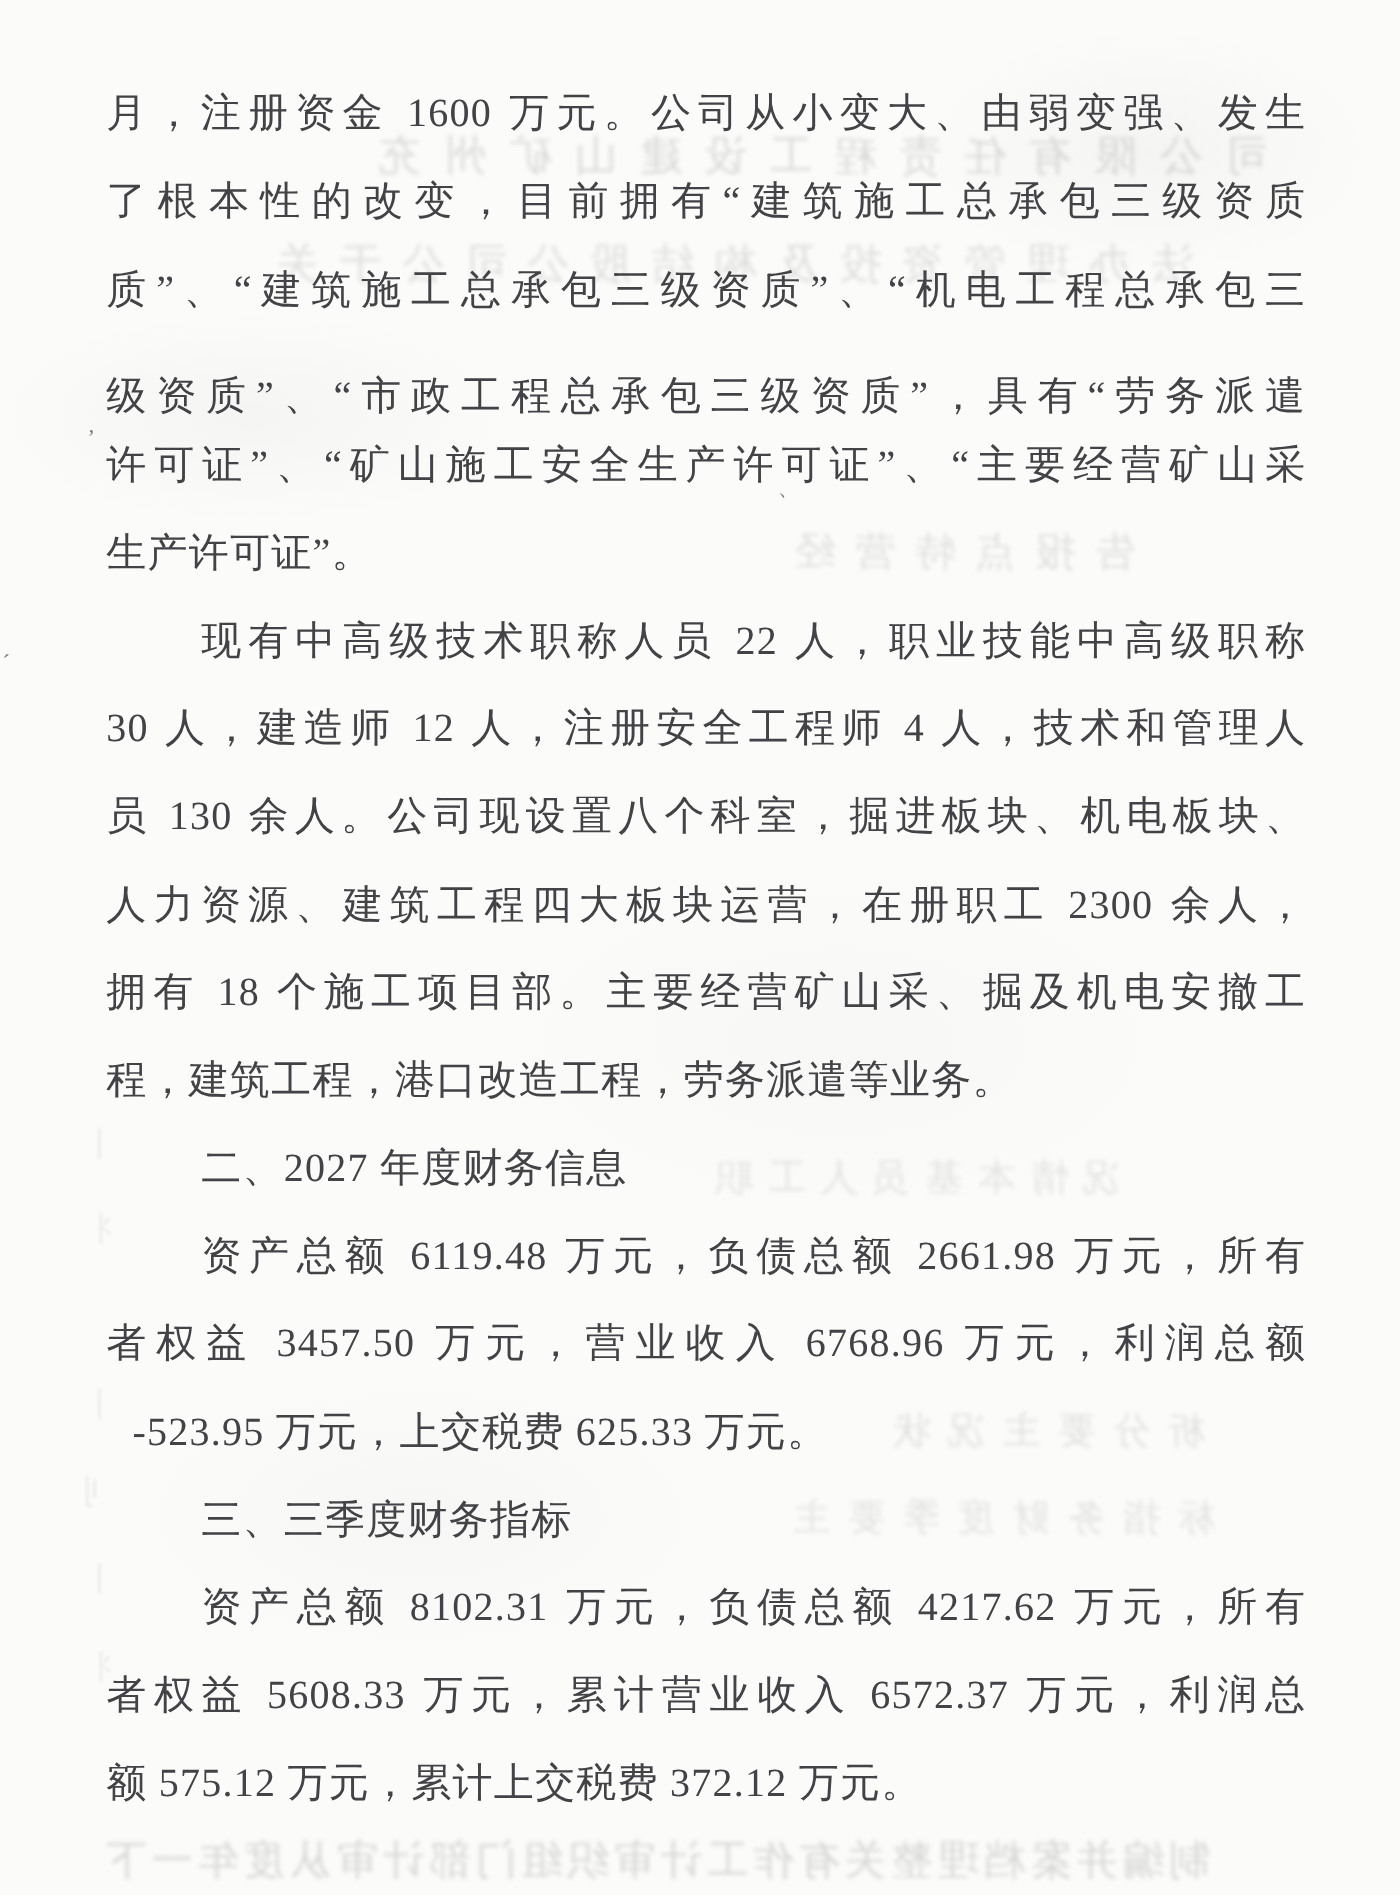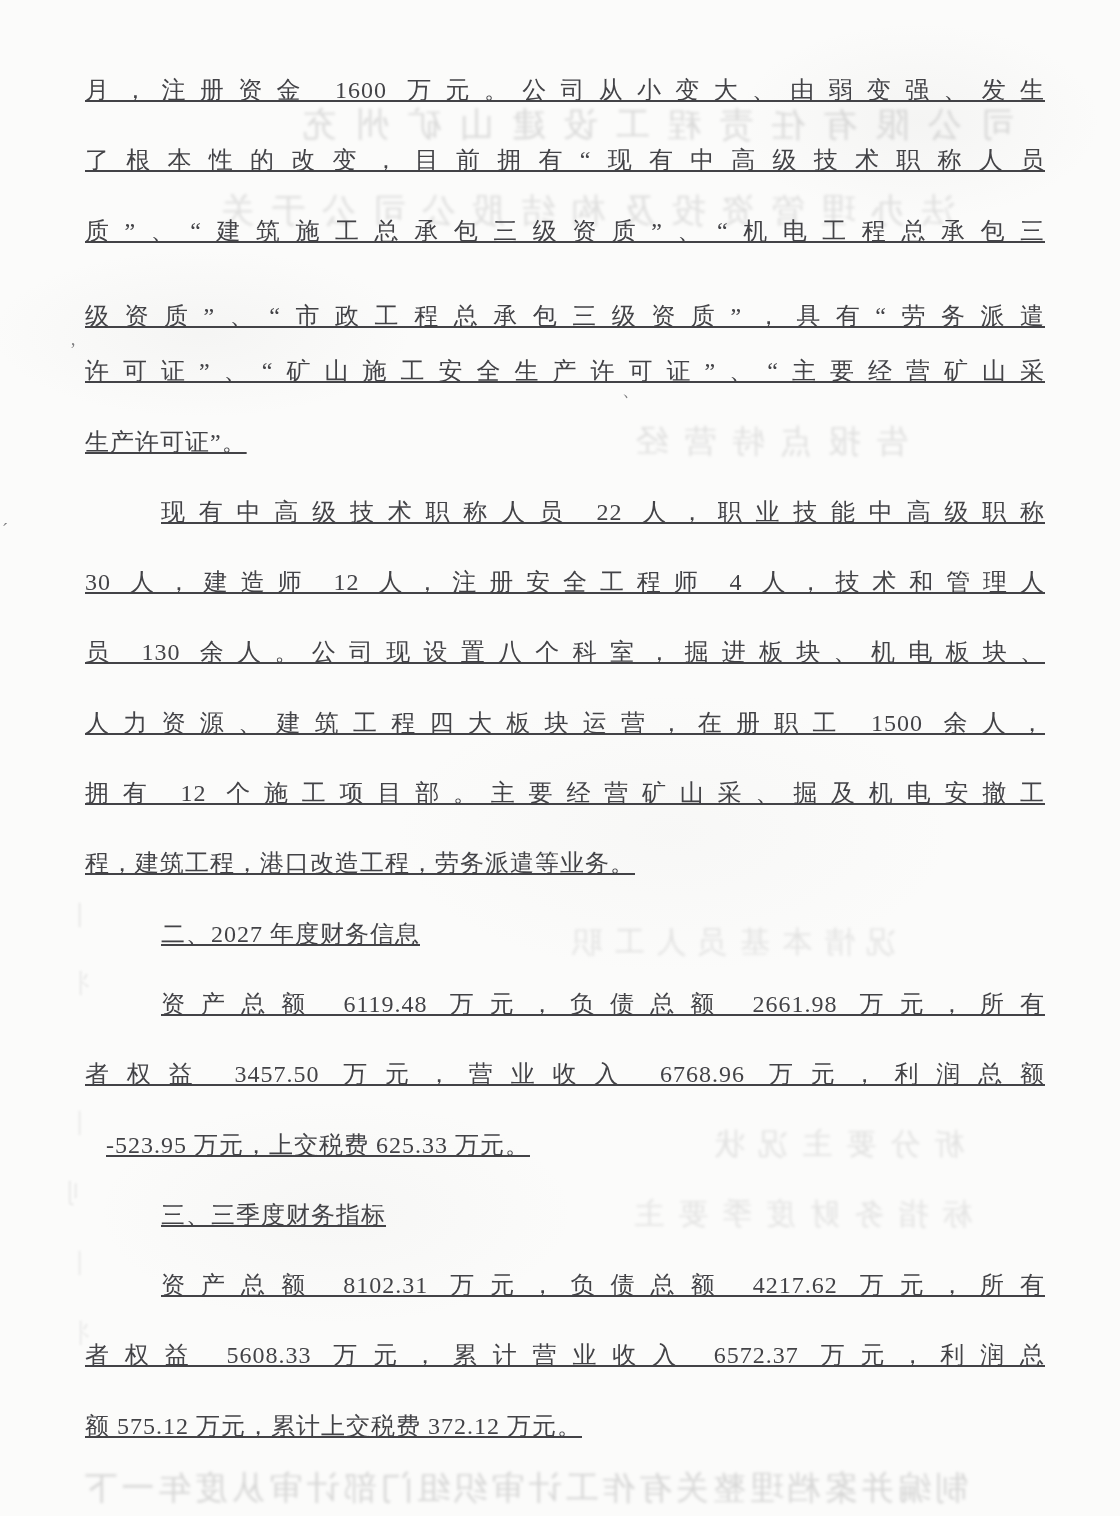--- a/index.html
+++ b/index.html
@@ -20,30 +20,29 @@
       radial-gradient(ellipse 340px 160px at 30% 80%, rgba(195,195,193,0.08), rgba(0,0,0,0) 70%),
       #fbfbfa;
     font-family: "Liberation Serif", "DejaVu Serif", serif;
   }
   
   .line {
     position: absolute;
     left: 85px;
     width: 960px;
     height: 52px;
-    font-size: 24px;
+    font-size: 32px;
     line-height: 48px;
     color: #434347;
     letter-spacing: 1px;
     text-align: justify;
     text-align-last: justify;
     text-justify: inter-character;
     white-space: normal;
     overflow: visible;
-    text-decoration: underline;
   }
   .line.end {
     text-align-last: left;
   }
   .line.indent {
     text-indent: 76px;
   }
   .line.hang {
     left: 62px;
     width: 983px;
@@ -82,30 +81,30 @@
       <div class="ghost" style="left: 66px; top: 1106px; font-size: 26px; opacity: 0.14; filter: blur(1.2px);">丨</div>
       <div class="ghost" style="left: 64px; top: 1176px; font-size: 26px; opacity: 0.16; filter: blur(1.2px);">刂</div>
       <div class="ghost" style="left: 66px; top: 1246px; font-size: 26px; opacity: 0.14; filter: blur(1.2px);">丨</div>
       <div class="ghost" style="left: 64px; top: 1316px; font-size: 26px; opacity: 0.15; filter: blur(1.2px);">丬</div>
       <div class="speck" style="left: 70px; top: 340px;">’</div>
       <div class="speck" style="left: 622px; top: 378px;">、</div>
       <div class="speck" style="left: 2px; top: 520px;">ˊ</div>
     </div>
   <div id="text-layer">
       <div class="line" style="top: 66px;">月，注册资金 1600 万元。公司从小变大、由弱变强、发生</div>
-      <div class="line" style="top: 136.3px;">了根本性的改变，目前拥有“现有中高级技术职称人员</div>
+      <div class="line" style="top: 136.3px;">了根本性的改变，目前拥有“建筑施工总承包三级资质</div>
       <div class="line" style="top: 206.6px;">质”、“建筑施工总承包三级资质”、“机电工程总承包三</div>
       <div class="line" style="top: 292px;">级资质”、“市政工程总承包三级资质”，具有“劳务派遣</div>
       <div class="line" style="top: 347.2px;">许可证”、“矿山施工安全生产许可证”、“主要经营矿山采</div>
       <div class="line end" style="top: 417.5px;">生产许可证”。</div>
       <div class="line indent" style="top: 487.8px;">现有中高级技术职称人员 22 人，职业技能中高级职称</div>
       <div class="line" style="top: 558.1px;">30 人，建造师 12 人，注册安全工程师 4 人，技术和管理人</div>
       <div class="line" style="top: 628.4px;">员 130 余人。公司现设置八个科室，掘进板块、机电板块、</div>
-      <div class="line" style="top: 698.7px;">人力资源、建筑工程四大板块运营，在册职工 1500 余人，</div>
-      <div class="line" style="top: 769px;">拥有 12 个施工项目部。主要经营矿山采、掘及机电安撤工</div>
+      <div class="line" style="top: 698.7px;">人力资源、建筑工程四大板块运营，在册职工 2300 余人，</div>
+      <div class="line" style="top: 769px;">拥有 18 个施工项目部。主要经营矿山采、掘及机电安撤工</div>
       <div class="line end" style="top: 839.3px;">程，建筑工程，港口改造工程，劳务派遣等业务。</div>
       <div class="line indent end" style="top: 909.6px;">二、2027 年度财务信息</div>
       <div class="line indent" style="top: 979.9px;">资产总额 6119.48 万元，负债总额 2661.98 万元，所有</div>
       <div class="line" style="top: 1050.2px;">者权益 3457.50 万元，营业收入 6768.96 万元，利润总额</div>
       <div class="line end hang" style="top: 1120.5px; margin-left: 44px;">-523.95 万元，上交税费 625.33 万元。</div>
       <div class="line indent end" style="top: 1190.8px;">三、三季度财务指标</div>
       <div class="line indent" style="top: 1261.1px;">资产总额 8102.31 万元，负债总额 4217.62 万元，所有</div>
       <div class="line" style="top: 1331.4px;">者权益 5608.33 万元，累计营业收入 6572.37 万元，利润总</div>
       <div class="line end" style="top: 1401.7px;">额 575.12 万元，累计上交税费 372.12 万元。</div>
     </div>

